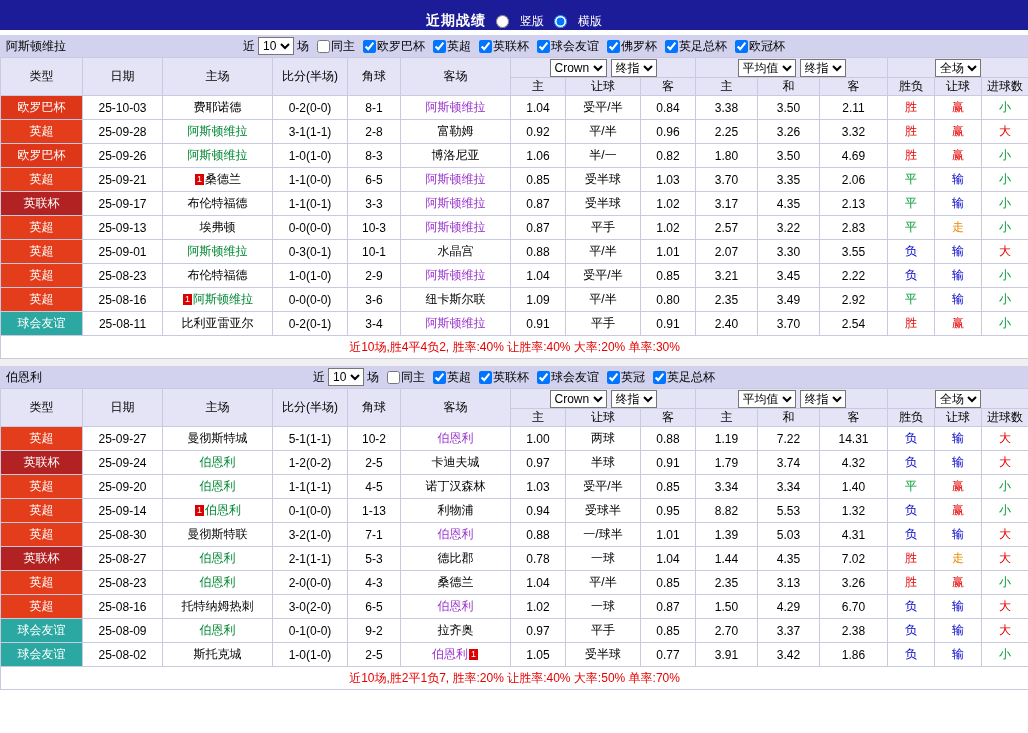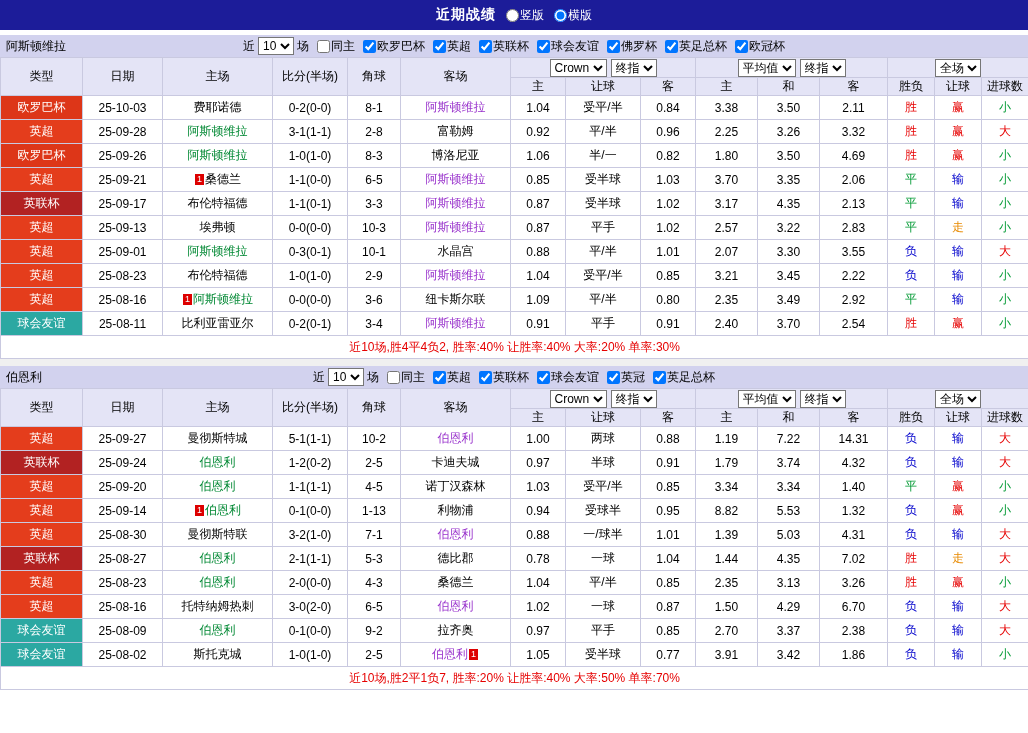--- a/index.html
+++ b/index.html
@@ -10,26 +10,26 @@
     color: #000;
     font-family: "Liberation Sans", "DejaVu Sans", sans-serif;
     font-size: 12px;
   }
   
   .topbar {
     height: 30px;
     background: #1c1c99;
     color: #fff;
     display: flex;
-    align-items: center;
+    align-items: flex-end;
     justify-content: center;
     gap: 10px;
   }
   .topbar .title { font-weight: bold; font-size: 14px; letter-spacing: 1px; }
-  .topbar label { display: inline-flex; align-items: center; gap: 1px; cursor: pointer; }
+  .topbar label { display: inline-flex; align-items: center; gap: 11px; cursor: pointer; }
   input[type=radio], input[type=checkbox] { margin: 0; width: 13px; height: 13px; }
   .topgap { height: 5px; background: #fff; }
 
   
   .secbar {
     height: 22px;
     background: #d2d2ee;
     position: relative;
     display: flex;
     align-items: center;

